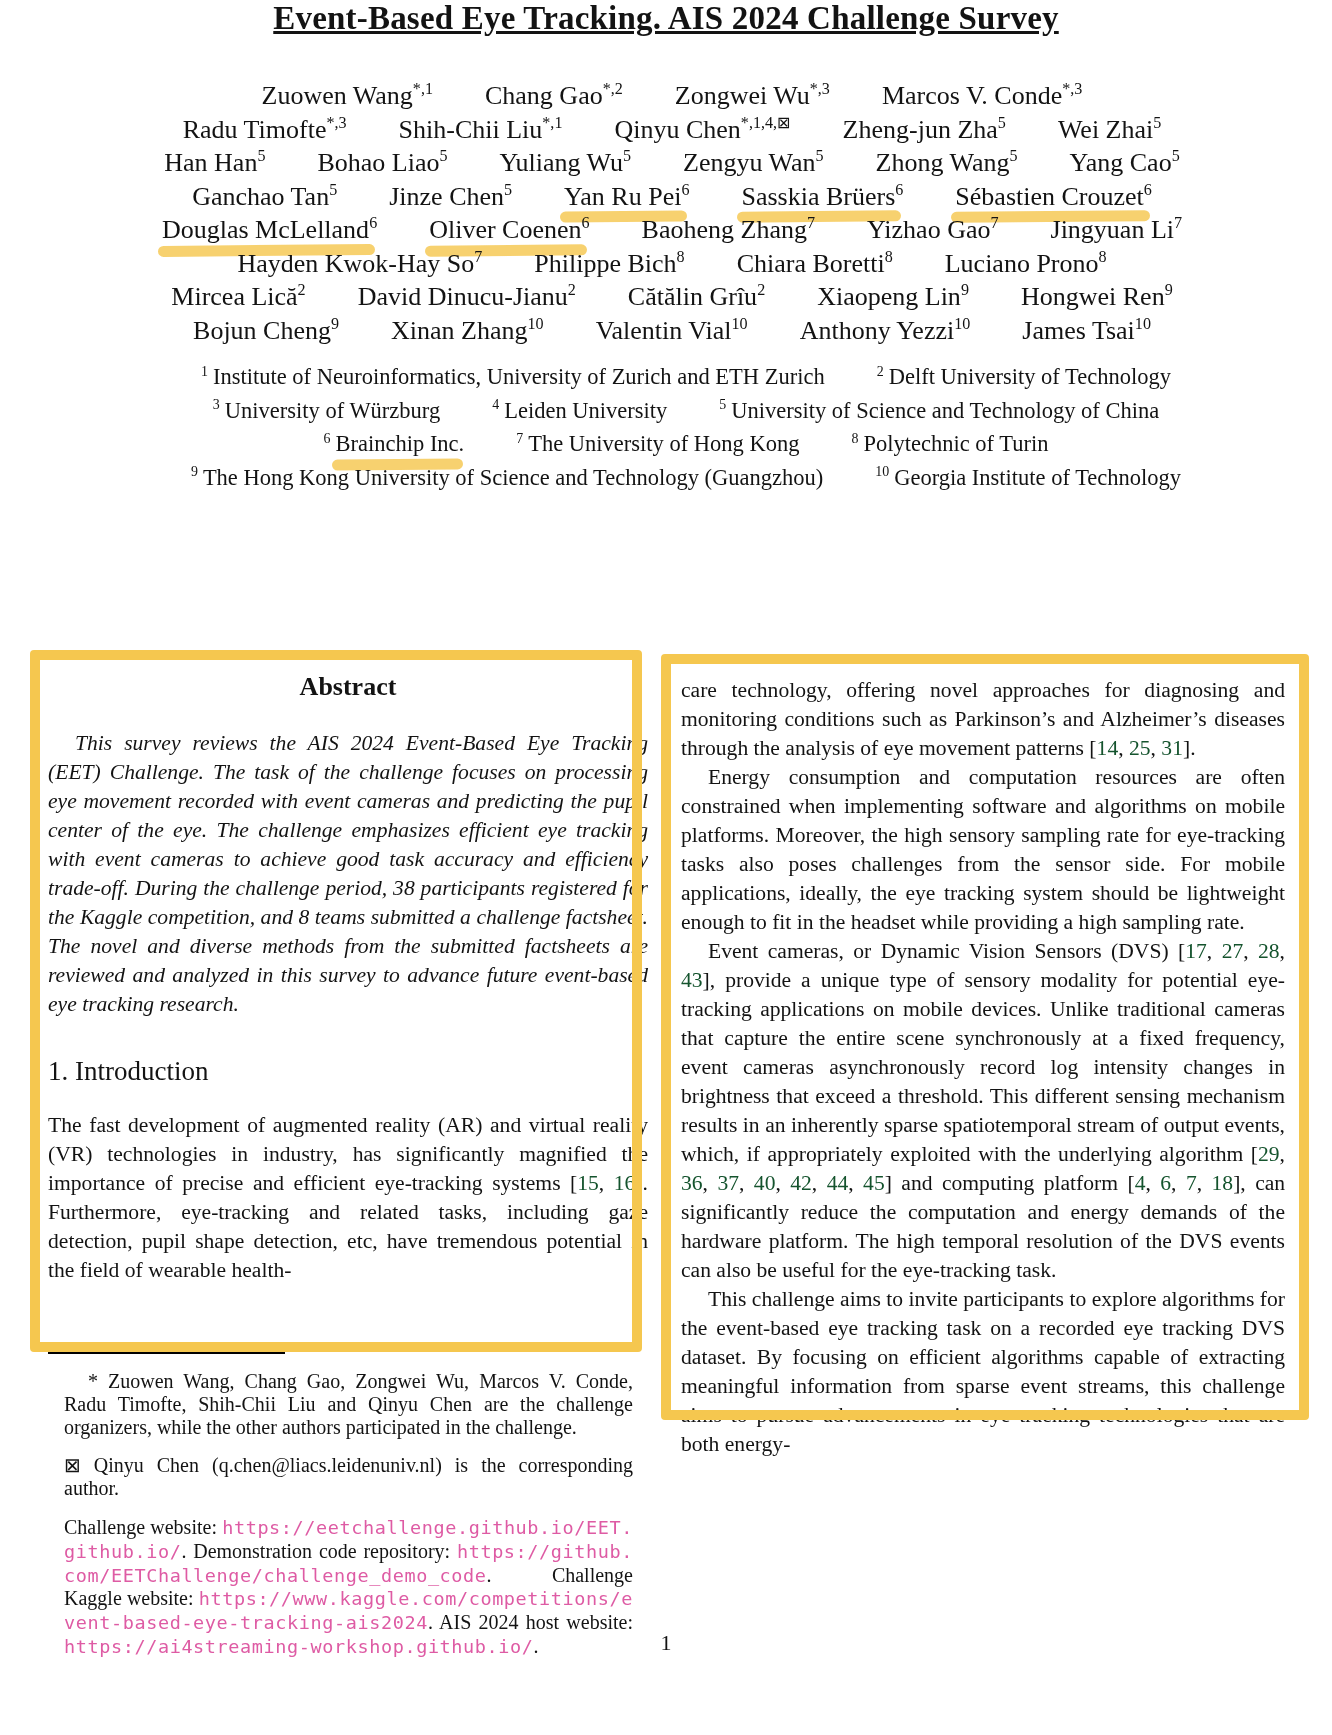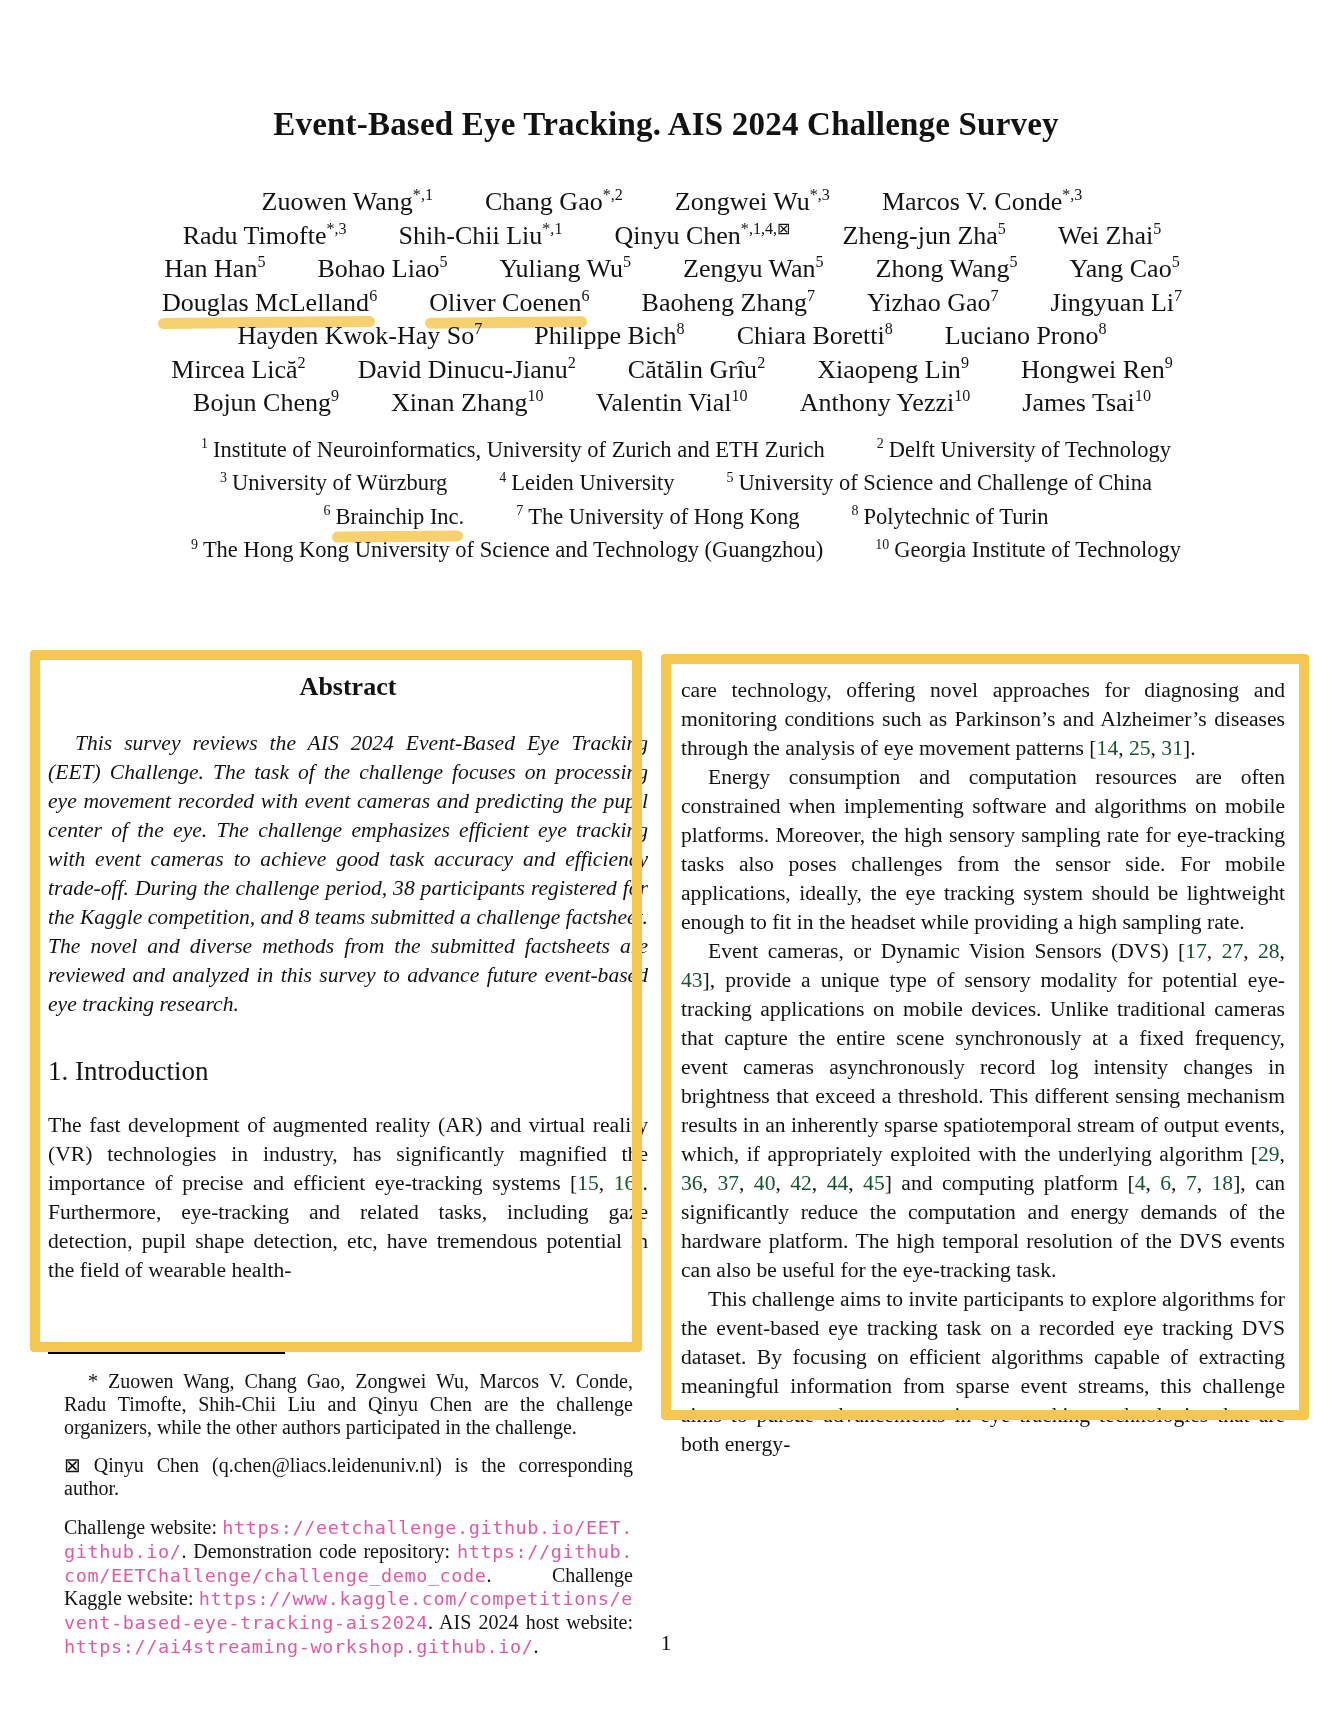--- a/index.html
+++ b/index.html
@@ -1,20 +1,20 @@
 <!DOCTYPE html>
 <html><head>
 <meta charset="utf-8">
 <style>
   html,body{margin:0;padding:0;}
   body{
     width:1332px;height:1735px;background:#ffffff;position:relative;
     font-family:"Liberation Serif", serif;color:#131313;overflow:hidden;
   }
-  .title{ text-align:center;font-size:33px;font-weight:bold;margin:0;padding-top:106px;letter-spacing:.2px; }
+  .title{ text-align:center;font-size:33px;font-weight:bold;margin:0;letter-spacing:.2px;text-decoration:underline; }
   .authors{ margin-top:42px;padding-left:12px; }
   .a-row{ text-align:center;font-size:26px;line-height:33.5px;white-space:nowrap; }
   .author{ margin:0 26px;position:relative;display:inline-block; }
   sup{ font-size:62%;line-height:0; }
   .affils{ margin-top:13px; }
   .f-row{ text-align:center;font-size:22.5px;line-height:33.5px;padding-left:40px; }
   .affil{ margin:0 26px;display:inline-block; }
   .affil sup{ margin-right:5px; }
   .affil-text{ position:relative;display:inline-block; }
   .hl::after{
@@ -42,29 +42,30 @@
 </style>
 </head>
 <body>
 
 <h1 class="title">Event-Based Eye Tracking. AIS 2024 Challenge Survey</h1>
 
 <div class="authors">
     <div class="a-row"><span class="author">Zuowen Wang<sup>*,1</sup></span><span class="author">Chang Gao<sup>*,2</sup></span><span class="author">Zongwei Wu<sup>*,3</sup></span><span class="author">Marcos V. Conde<sup>*,3</sup></span></div>
     <div class="a-row"><span class="author">Radu Timofte<sup>*,3</sup></span><span class="author">Shih-Chii Liu<sup>*,1</sup></span><span class="author">Qinyu Chen<sup>*,1,4,⊠</sup></span><span class="author">Zheng-jun Zha<sup>5</sup></span><span class="author">Wei Zhai<sup>5</sup></span></div>
     <div class="a-row"><span class="author">Han Han<sup>5</sup></span><span class="author">Bohao Liao<sup>5</sup></span><span class="author">Yuliang Wu<sup>5</sup></span><span class="author">Zengyu Wan<sup>5</sup></span><span class="author">Zhong Wang<sup>5</sup></span><span class="author">Yang Cao<sup>5</sup></span></div>
+    <div class="a-row"><span class="author">Ganchao Tan<sup>5</sup></span><span class="author">Jinze Chen<sup>5</sup></span><span class="author hl">Yan Ru Pei<sup>6</sup></span><span class="author hl">Sasskia Brüers<sup>6</sup></span><span class="author hl">Sébastien Crouzet<sup>6</sup></span></div>
     <div class="a-row"><span class="author hl">Douglas McLelland<sup>6</sup></span><span class="author hl">Oliver Coenen<sup>6</sup></span><span class="author">Baoheng Zhang<sup>7</sup></span><span class="author">Yizhao Gao<sup>7</sup></span><span class="author">Jingyuan Li<sup>7</sup></span></div>
     <div class="a-row"><span class="author">Hayden Kwok-Hay So<sup>7</sup></span><span class="author">Philippe Bich<sup>8</sup></span><span class="author">Chiara Boretti<sup>8</sup></span><span class="author">Luciano Prono<sup>8</sup></span></div>
     <div class="a-row"><span class="author">Mircea Lică<sup>2</sup></span><span class="author">David Dinucu-Jianu<sup>2</sup></span><span class="author">Cătălin Grîu<sup>2</sup></span><span class="author">Xiaopeng Lin<sup>9</sup></span><span class="author">Hongwei Ren<sup>9</sup></span></div>
     <div class="a-row"><span class="author">Bojun Cheng<sup>9</sup></span><span class="author">Xinan Zhang<sup>10</sup></span><span class="author">Valentin Vial<sup>10</sup></span><span class="author">Anthony Yezzi<sup>10</sup></span><span class="author">James Tsai<sup>10</sup></span></div>
   </div>
 
 <div class="affils">
     <div class="f-row"><span class="affil"><sup>1</sup><span class="affil-text">Institute of Neuroinformatics, University of Zurich and ETH Zurich</span></span><span class="affil"><sup>2</sup><span class="affil-text">Delft University of Technology</span></span></div>
-    <div class="f-row"><span class="affil"><sup>3</sup><span class="affil-text">University of Würzburg</span></span><span class="affil"><sup>4</sup><span class="affil-text">Leiden University</span></span><span class="affil"><sup>5</sup><span class="affil-text">University of Science and Challenge of China</span></span></div>
+    <div class="f-row"><span class="affil"><sup>3</sup><span class="affil-text">University of Würzburg</span></span><span class="affil"><sup>4</sup><span class="affil-text">Leiden University</span></span><span class="affil"><sup>5</sup><span class="affil-text">University of Science and Technology of China</span></span></div>
     <div class="f-row"><span class="affil"><sup>6</sup><span class="affil-text hl">Brainchip Inc.</span></span><span class="affil"><sup>7</sup><span class="affil-text">The University of Hong Kong</span></span><span class="affil"><sup>8</sup><span class="affil-text">Polytechnic of Turin</span></span></div>
     <div class="f-row"><span class="affil"><sup>9</sup><span class="affil-text">The Hong Kong University of Science and Technology (Guangzhou)</span></span><span class="affil"><sup>10</sup><span class="affil-text">Georgia Institute of Technology</span></span></div>
   </div>
 
 <div class="col col-left">
   <div>
     <div class="abs-head">Abstract</div>
     <p class="abstract-par">This survey reviews the AIS 2024 Event-Based Eye Tracking (EET) Challenge. The task of the challenge focuses on processing eye movement recorded with event cameras and predicting the pupil center of the eye. The challenge emphasizes efficient eye tracking with event cameras to achieve good task accuracy and efficiency trade-off. During the challenge period, 38 participants registered for the Kaggle competition, and 8 teams submitted a challenge factsheet. The novel and diverse methods from the submitted factsheets are reviewed and analyzed in this survey to advance future event-based eye tracking research.</p>
   </div>
   <div>

